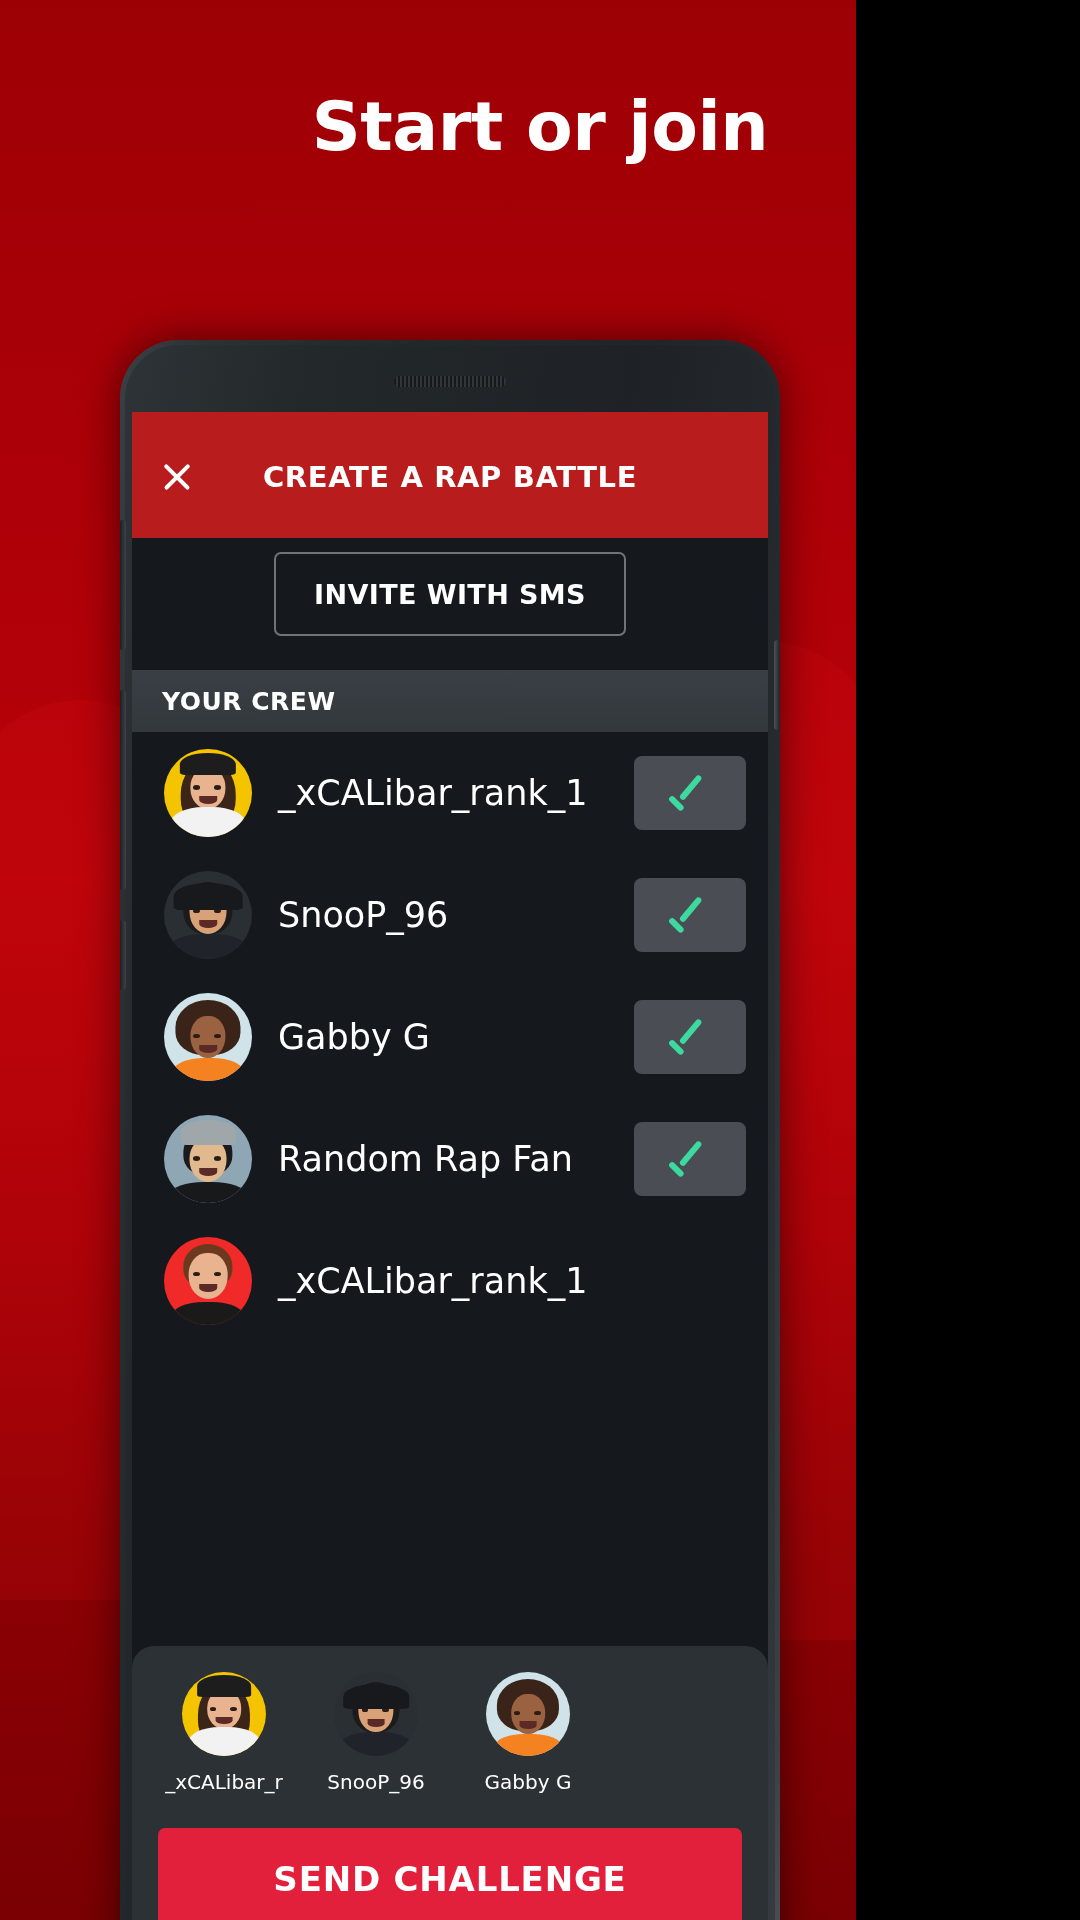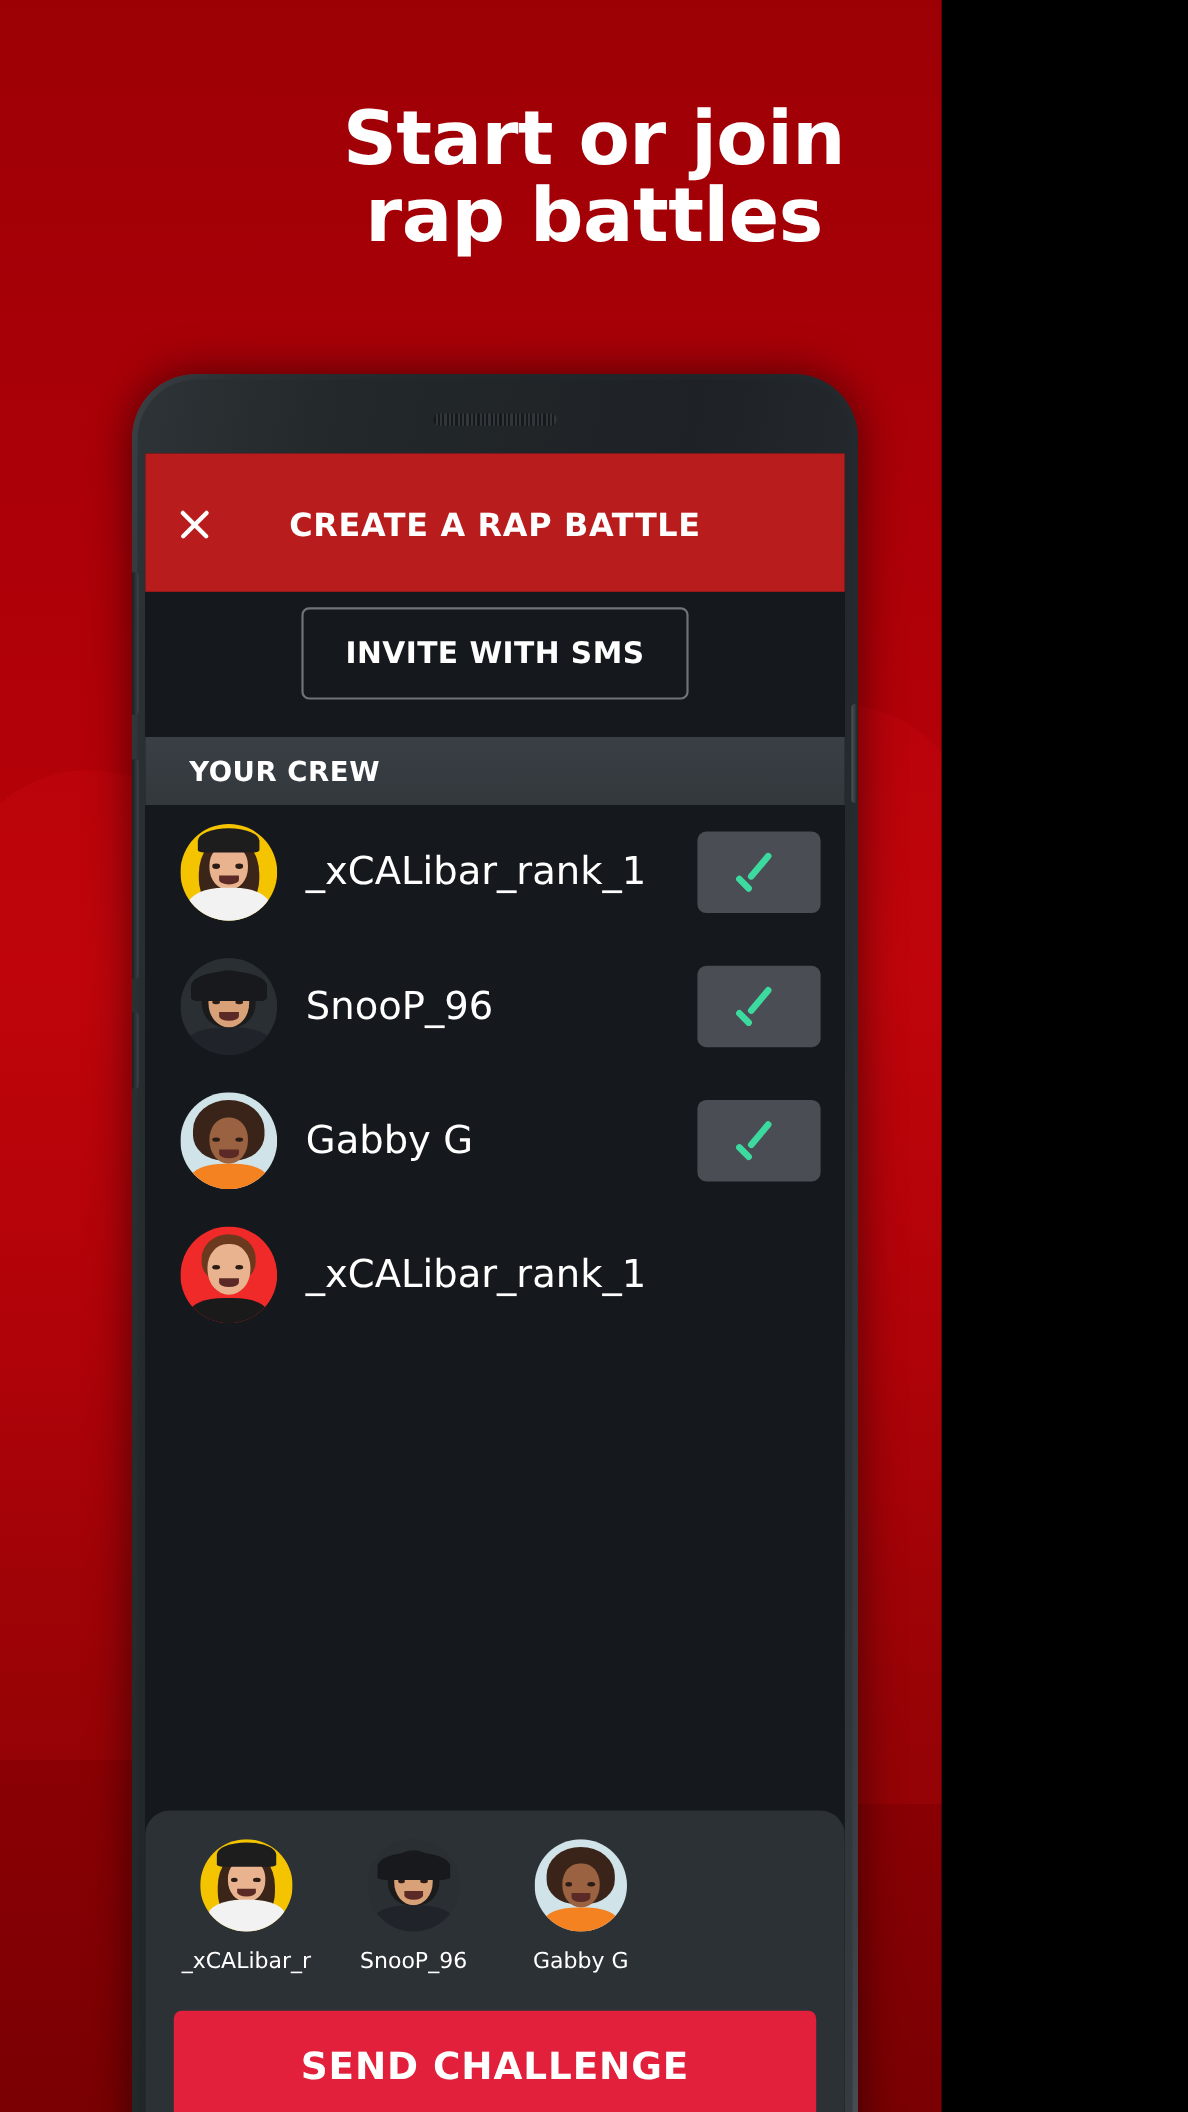--- a/index.html
+++ b/index.html
@@ -169,21 +169,20 @@
     align-items: center;
     padding-left: 30px;
     box-sizing: border-box;
   }
   .section-band-label {
     color: #ffffff;
     font-family: "DejaVu Sans", sans-serif;
     font-weight: bold;
     font-size: 25px;
     letter-spacing: 0.5px;
-    margin-left: 10px;
   }
 
   
   .crew-list {
     background: #15181c;
   }
   .crew-row {
     position: relative;
     height: 122px;
     display: flex;
@@ -364,21 +363,20 @@
 
 <div class="page">
 
   <div class="bg-arch left"></div>
   <div class="bg-arch left2"></div>
   <div class="bg-arch right"></div>
   <div class="bg-arch right2"></div>
 
   <div class="headline">
     <span>Start or join</span>
-    <span class="l2">rap battles</span>
   </div>
 
   <div class="phone">
     <div class="phone-inner-bevel"></div>
     <div class="speaker"></div>
     <div class="side-btn l1"></div>
     <div class="side-btn l2"></div>
     <div class="side-btn l3"></div>
     <div class="side-btn r1"></div>
 
@@ -440,20 +438,38 @@
                 <div class="bg" style="background: rgb(207, 227, 232);"></div>
                 <div class="hair" style="background: rgb(58, 36, 26); width: 74%; height: 62%; top: 8%;"></div>
                 <div class="skin" style="background: rgb(154, 98, 64); width: 40%; height: 48%; top: 26%;"></div>
                 <div class="eye l" style="top: 46.16%;"></div>
                 <div class="eye r" style="top: 46.16%;"></div>
                 <div class="mouth" style="top: 58.64%;"></div>
                 <div class="body" style="background: rgb(245, 130, 32); width: 78%; height: 32%;"></div>
               </div>
             </div>
             <div class="crew-name">Gabby G</div>
+            <div class="check-btn">
+              <div class="check-glyph"></div>
+            </div>
+          </div>
+          <div class="crew-row">
+            <div class="avatar">
+              <div class="face">
+                <div class="bg" style="background: rgb(143, 167, 180);"></div>
+                <div class="hair" style="background: rgb(27, 27, 27); width: 56%; height: 52%; top: 16%;"></div>
+                <div class="skin" style="background: rgb(226, 185, 143); width: 42%; height: 50%; top: 26%;"></div>
+                <div class="eye l" style="top: 47%;"></div>
+                <div class="eye r" style="top: 47%;"></div>
+                <div class="mouth" style="top: 60%;"></div>
+                <div class="hat" style="background: rgb(159, 167, 171); width: 62%; height: 28%; top: 6%;"></div>
+                <div class="body" style="background: rgb(24, 25, 27); width: 84%; height: 30%;"></div>
+              </div>
+            </div>
+            <div class="crew-name">Random Rap Fan</div>
             <div class="check-btn">
               <div class="check-glyph"></div>
             </div>
           </div>
           <div class="crew-row">
             <div class="avatar">
               <div class="face">
                 <div class="bg" style="background: rgb(240, 41, 41);"></div>
                 <div class="hair" style="background: rgb(107, 58, 30); width: 56%; height: 50%; top: 8%;"></div>
                 <div class="skin" style="background: rgb(232, 179, 142); width: 44%; height: 52%; top: 18%;"></div>

